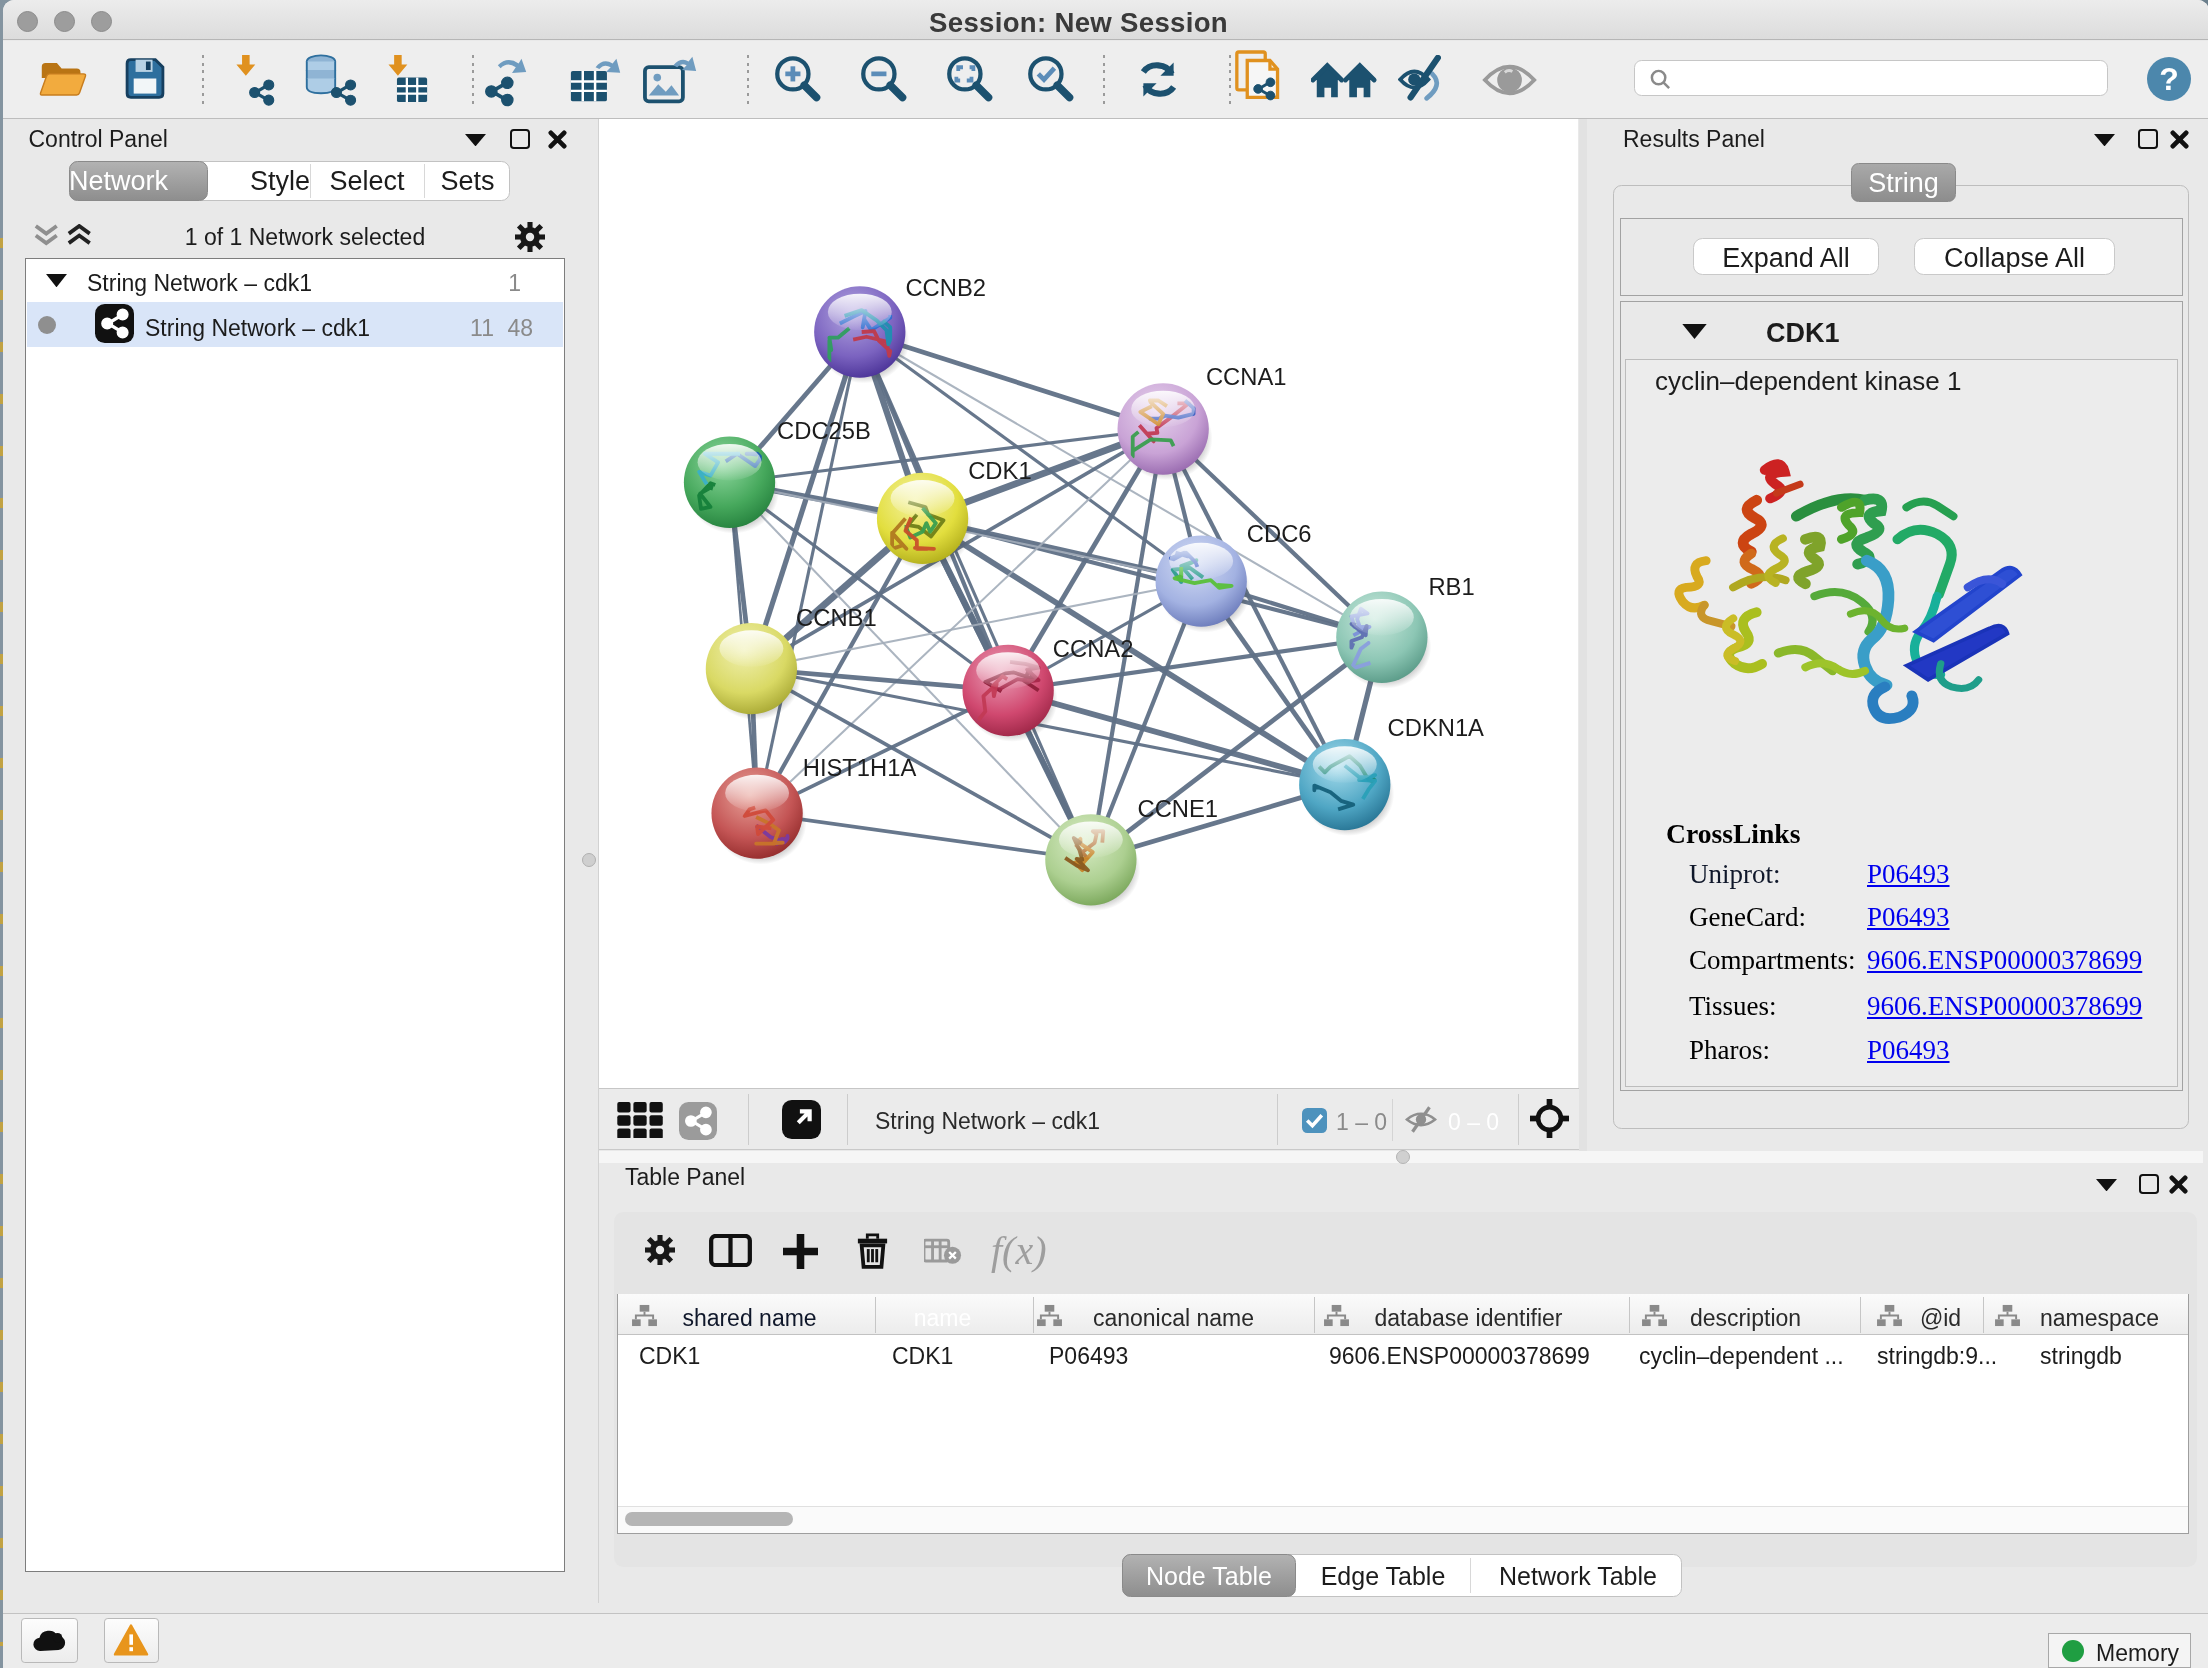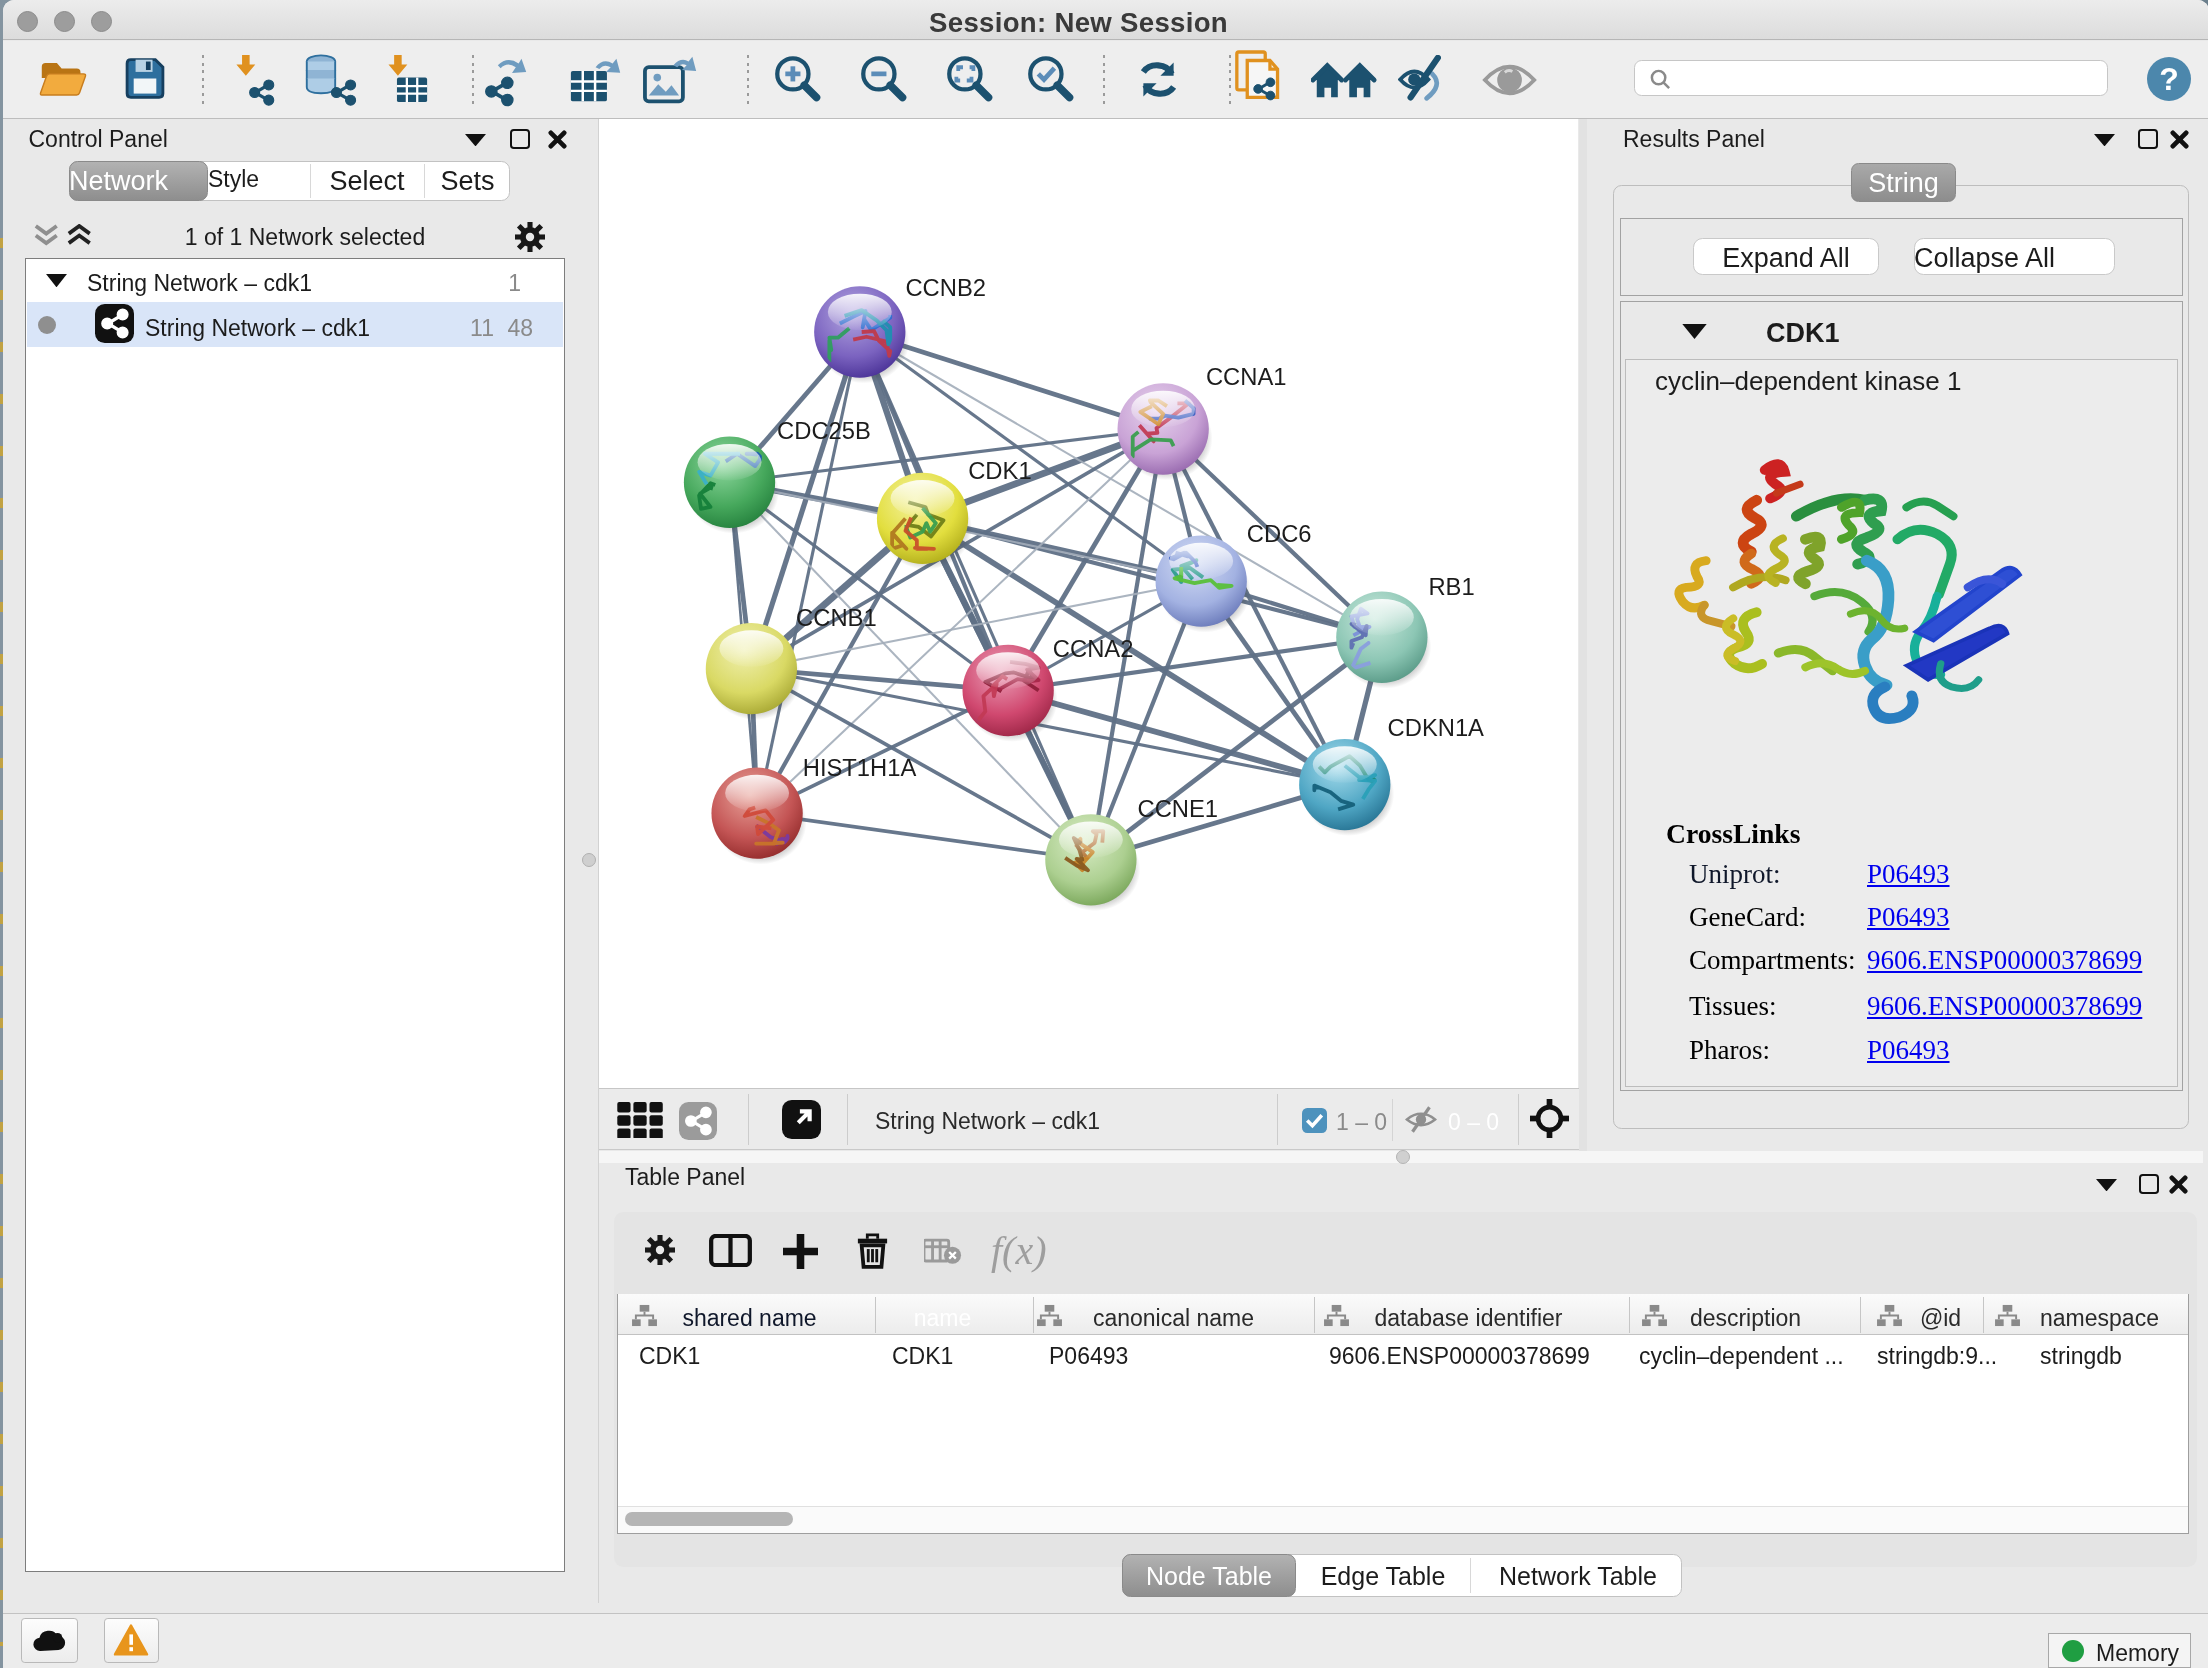--- a/index.html
+++ b/index.html
@@ -179,21 +179,21 @@
     <polygon points="0,0 22,0 11.0,13" fill="#111"></polygon>
   </svg>
 <div style="position:absolute;left:510px;top:129px;width:20px;height:20px;border:2.9px solid #111;border-radius:3.8px;box-sizing:border-box"></div>
 <svg style="position:absolute;left:548px;top:130px" width="19" height="19" viewBox="0 0 20 20">
     <path d="M3,3 L17,17 M17,3 L3,17" stroke="#111" stroke-width="5" stroke-linecap="round"></path>
   </svg>
 
 <div class="abs" style="left:69px;top:161px;width:441px;height:40px;background:#fff;border:1px solid #c2c2c2;border-radius:8.6px"></div>
 <div class="abs" style="left:69px;top:161px;width:139px;height:40px;background:linear-gradient(#b2b2b2,#8e8e8e);border-radius:8.6px;border:1px solid #8a8a8a"></div>
 <div class="t" style="left:69px;top:166px;width:139px;font-size:27px;color:#fff">Network</div>
-<div class="t" style="left:208px;top:166px;width:102px;text-align:left;font-size:23px">Style</div>
+<div class="t" style="left:208px;top:166px;width:102px;text-align:right;font-size:27px">Style</div>
 <div class="abs" style="left:310px;top:164px;width:1px;height:34px;background:#d8d8d8"></div>
 <div class="t" style="left:310px;top:166px;width:114px;text-align:center;font-size:27px">Select</div>
 <div class="abs" style="left:424px;top:164px;width:1px;height:34px;background:#d8d8d8"></div>
 <div class="t" style="left:424px;top:166px;width:87px;text-align:center;font-size:27px">Sets</div>
 
 <svg class="abs" style="left:32px;top:224px" width="28.5" height="23" viewBox="0 0 30 24">
     <path d="M4,2 l11,8 11,-8 M4,12 l11,8 11,-8" stroke="#8f8f8f" stroke-width="4" fill="none"></path>
   </svg>
 <svg class="abs" style="left:65px;top:224px" width="28.5" height="23" viewBox="0 0 30 24">
     <path d="M4,10 l11,-8 11,8 M4,20 l11,-8 11,8" stroke="#222" stroke-width="4" fill="none"></path>
@@ -563,21 +563,21 @@
     <path d="M3,3 L17,17 M17,3 L3,17" stroke="#111" stroke-width="5" stroke-linecap="round"></path>
   </svg>
 <div class="abs" style="left:1613px;top:185px;width:576px;height:944px;background:#e9e9e9;border:1px solid #bdbdbd;border-radius:8.6px"></div>
 <div class="abs" style="left:1851px;top:163px;width:105px;height:39px;background:linear-gradient(#a9a9a9,#8d8d8d);border:1px solid #8a8a8a;border-radius:7.6px"></div>
 <div class="t" style="left:1851px;top:168px;width:105px;text-align:center;font-size:27px;color:#fff">String</div>
 
 <div class="abs" style="left:1620px;top:218px;width:563px;height:78px;border:1px solid #a2a2a2"></div>
 <div class="abs" style="left:1693px;top:238px;width:186px;height:37px;background:#fff;border:1px solid #c9c9c9;border-radius:9.5px"></div>
 <div class="t" style="left:1693px;top:243px;width:186px;text-align:center;font-size:27px">Expand All</div>
 <div class="abs" style="left:1914px;top:238px;width:201px;height:37px;background:#fff;border:1px solid #c9c9c9;border-radius:9.5px"></div>
-<div class="t" style="left:1914px;top:243px;width:201px;font-size:27px">Collapse All</div>
+<div class="t" style="left:1914px;top:243px;width:201px;text-align:center;font-size:27px">Collapse All</div>
 
 <div class="abs" style="left:1620px;top:301px;width:563px;height:790px;border:1px solid #a2a2a2"></div>
 <svg style="position:absolute;left:1682px;top:324px" width="25" height="15" viewBox="0 0 26 16">
     <polygon points="0,0 26,0 13.0,16" fill="#111"></polygon>
   </svg>
 <div class="t" style="left:1766px;top:318px;font-size:27px;font-weight:bold">CDK1</div>
 <div class="abs" style="left:1625px;top:359px;width:553px;height:728px;background:#ececec;border:1px solid #bcbcbc"></div>
 <div class="t" style="left:1655px;top:366px;font-size:26px">cyclin–dependent kinase 1</div>
 <svg class="abs" style="left:1670px;top:454px" width="361" height="320" viewBox="0 0 400 360" preserveAspectRatio="none">
 <g fill="none" stroke-linecap="round">

